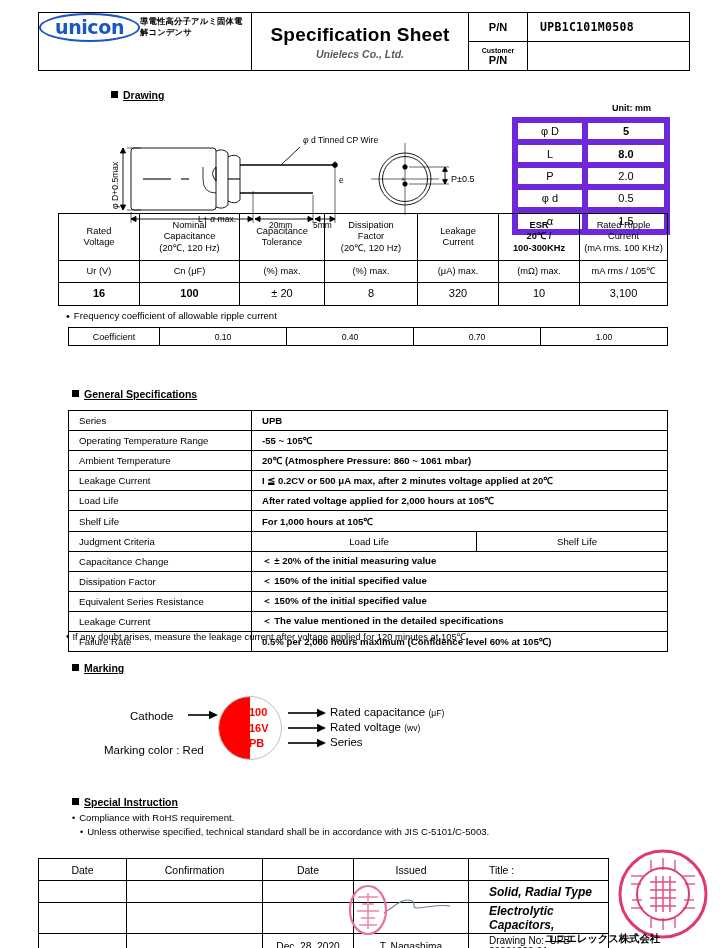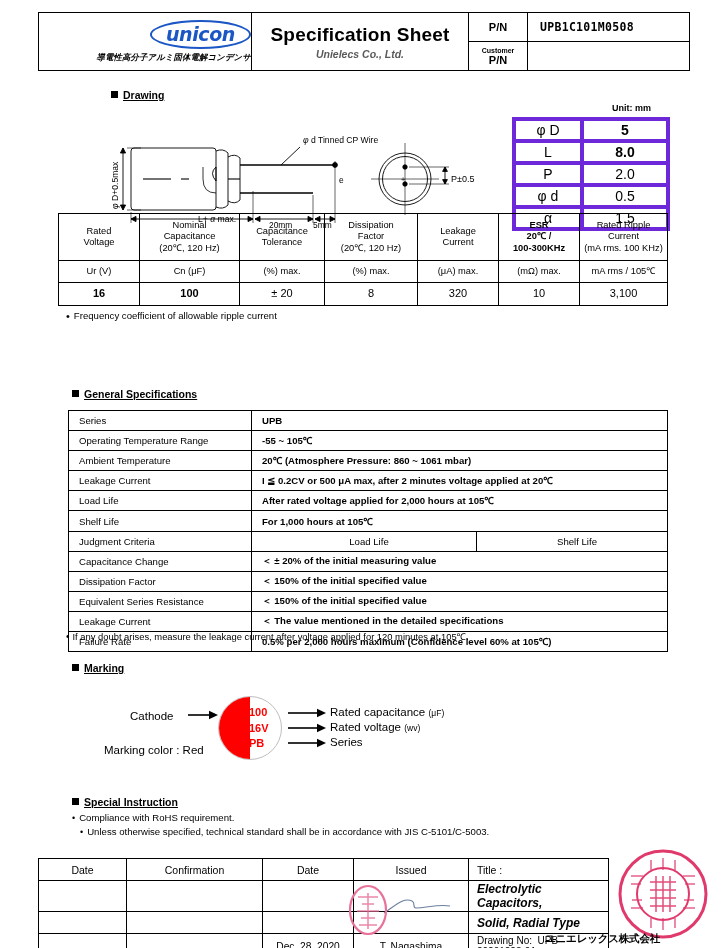--- a/index.html
+++ b/index.html
@@ -1,21 +1,21 @@
 <!DOCTYPE html>
 <html><head>
 <meta charset="utf-8">
 <style>
   html,body{margin:0;padding:0;background:#fff;}
   body{width:726px;height:948px;font-family:"Liberation Sans",sans-serif;color:#000;position:relative;overflow:hidden;}
   .page{position:absolute;left:0;top:0;width:726px;height:948px;}
 
   
   .header{position:absolute;left:38px;top:12px;width:650px;height:57px;border:1.6px solid #000;display:flex;}
-  .hdr-logo{width:212px;border-right:1.6px solid #000;display:flex;flex-direction:column;align-items:flex-end;justify-content:center;font-style:italic;}
+  .hdr-logo{width:212px;border-right:1.6px solid #000;display:flex;align-items:flex-start;justify-content:center;}
   .logo-oval{border:2.2px solid #1a56c4;border-radius:50%;padding:1px 14px 2px;}
   .logo-text{color:#1a56c4;font-weight:bold;font-size:19px;letter-spacing:-.4px;font-family:"DejaVu Sans",sans-serif;}
   .logo-jp{font-size:8.3px;font-weight:bold;margin-top:3px;letter-spacing:.2px;font-family:"DejaVu Sans",sans-serif;}
   .hdr-title{flex:1;border-right:1.6px solid #000;display:flex;flex-direction:column;align-items:center;justify-content:center;}
   .hdr-title .t1{font-size:19px;font-weight:bold;letter-spacing:.2px;}
   .hdr-title .t2{font-size:10.5px;font-style:italic;font-weight:bold;color:#5a5a5a;margin-top:2px;}
   .hdr-pn{width:220px;display:flex;flex-direction:column;}
   .pn-row{display:flex;flex:1;}
   .pn-row.top{border-bottom:1.1px solid #000;}
   .pn-lab{width:58px;border-right:1.1px solid #000;display:flex;flex-direction:column;align-items:center;justify-content:center;font-weight:bold;font-size:11px;background:#fff;}
@@ -26,21 +26,21 @@
   .sec{position:absolute;font-size:10.5px;font-weight:bold;}
   .sec .sq{display:inline-block;width:7px;height:7px;background:#000;margin-right:5px;vertical-align:1px;}
   .sec u{text-decoration:underline;}
 
   
   .drawing{position:absolute;left:85px;top:91px;width:400px;height:100px;margin-top:40px;}
   .unit{position:absolute;left:612px;top:103px;font-size:9px;font-weight:bold;}
 
   
   .dims{position:absolute;left:512px;top:117px;width:158px;border-collapse:collapse;}
-  .dims td{border:4px solid #6d28d9;height:14.4px;text-align:center;font-size:14px;}
+  .dims td{border:6px solid #6d28d9;height:14.4px;text-align:center;font-size:11px;}
   .dims td.k{width:62px;}
   .dims td.v{font-weight:bold;}
   .dims tr.plain td.v{font-weight:normal;}
 
   
   .ratings{position:absolute;left:58px;top:213px;width:610px;border-collapse:collapse;}
   .ratings td{border:1px solid #000;text-align:center;font-size:9.3px;line-height:1.22;padding:2px 1px;}
   .ratings tr.h td{height:42px;}
   .ratings tr.u td{height:17px;}
   .ratings tr.d td{height:18px;font-size:11px;}
@@ -78,21 +78,21 @@
   .si2{position:absolute;left:80px;top:826px;font-size:9.6px;}
   .si1 .dot,.si2 .dot{font-size:9px;margin-right:4px;}
 
   
   .footer{position:absolute;left:38px;top:858px;width:571px;border-collapse:collapse;}
   .footer td{border:1px solid #000;height:19px;font-size:10.2px;text-align:center;}
   .footer td.c1{width:85px;}
   .footer td.c2{width:133px;}
   .footer td.c3{width:88px;}
   .footer td.c4{width:112px;}
-  .footer td.c5{text-align:left;padding-left:8px;}
+  .footer td.c5{text-align:left;padding-left:20px;}
   .footer td.title{font-style:italic;font-weight:bold;font-size:12px;}
   .footer td.dwg{font-size:10px;}
   .footer tr.hd td{font-size:10.5px;}
 
   .jpfoot{position:absolute;left:545px;top:932px;font-size:10.5px;font-weight:bold;font-family:"DejaVu Sans",sans-serif;letter-spacing:-.2px;}
 
   
   .stamp-big{position:absolute;left:617px;top:848px;width:92px;height:92px;pointer-events:none;}
   .stamp-sm{position:absolute;left:348px;top:884px;width:40px;height:52px;pointer-events:none;}
 </style>
@@ -257,20 +257,27 @@
         <td>3,100</td>
       </tr>
     </tbody>
   </table>
 
   <div class="freq-note">
     <span class="dot">•</span><span>Frequency coefficient of allowable ripple current</span>
   </div>
   <table class="freq">
     <tbody>
+      <tr>
+        <td class="lab2">Coefficient</td>
+        <td>0.10</td>
+        <td>0.40</td>
+        <td>0.70</td>
+        <td>1.00</td>
+      </tr>
     </tbody>
   </table>
 
   <div class="sec" style="left:72px;top:388px;">
     <span class="sq"></span><u>General Specifications</u>
   </div>
 
   <table class="gs">
     <tbody>
       <tr>
@@ -387,28 +394,28 @@
         <td class="c2">Confirmation</td>
         <td class="c3">Date</td>
         <td class="c4">Issued</td>
         <td class="c5">Title :</td>
       </tr>
       <tr>
         <td></td>
         <td></td>
         <td></td>
         <td></td>
+        <td class="c5 title">Solid, Radial Type</td>
+      </tr>
+      <tr>
+        <td></td>
+        <td></td>
+        <td></td>
+        <td></td>
         <td class="c5 title" rowspan="1">Electrolytic Capacitors,</td>
-      </tr>
-      <tr>
-        <td></td>
-        <td></td>
-        <td></td>
-        <td></td>
-        <td class="c5 title">Solid, Radial Type</td>
       </tr>
       <tr>
         <td></td>
         <td></td>
         <td>Dec. 28, 2020</td>
         <td>T. Nagashima</td>
         <td class="c5 dwg">
           <span>Drawing No:</span>&nbsp;&nbsp;<span>UPB-20201228-01</span>
         </td>
       </tr>

